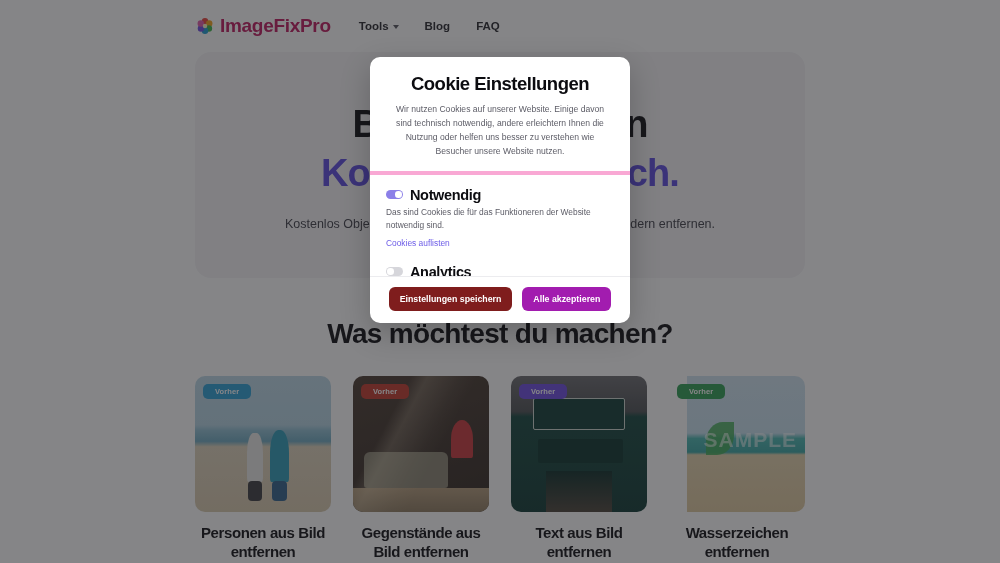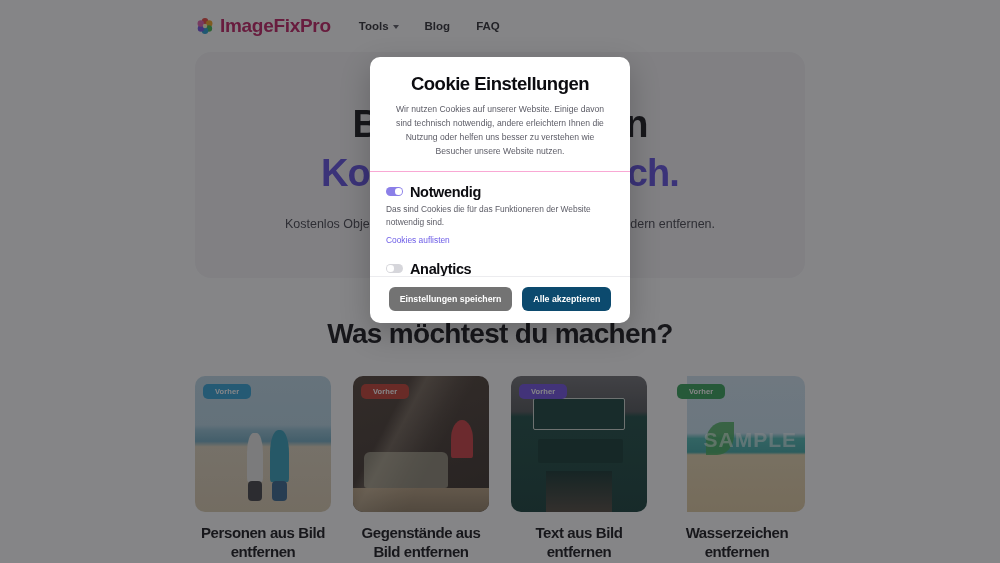--- a/index.html
+++ b/index.html
@@ -219,21 +219,21 @@
     background: #ffffff;
     border-radius: 10px;
     box-shadow: 0 10px 30px rgba(0,0,0,0.22);
     z-index: 60;
     display: flex;
     flex-direction: column;
   }
   .dialog-head {
     padding: 16px 18px 12px;
     text-align: center;
-    border-bottom: 1px solid #f9a8d4;
+    border-bottom: 4px solid #f9a8d4;
   }
   .dialog-title {
     font-size: 18.5px;
     font-weight: 800;
     letter-spacing: -0.5px;
     color: #0c0c10;
   }
   .dialog-desc {
     margin-top: 8px;
     font-size: 8.6px;
@@ -299,22 +299,22 @@
   .btn {
     border: none;
     border-radius: 6px;
     font-family: inherit;
     font-size: 8.8px;
     font-weight: 700;
     padding: 7px 11px;
     cursor: pointer;
     white-space: nowrap;
   }
-  .btn-secondary { background: #737373; color: #ffffff; }
-  .btn-primary   { background: #0c4a6e; color: #ffffff; }
+  .btn-secondary { background: #7f1d1d; color: #ffffff; }
+  .btn-primary   { background: #a21caf; color: #ffffff; }
 </style>
 </head>
 <body>
 
 <div class="page">
 
   <div class="nav">
     <div class="brand">
       <svg class="brand-logo" viewBox="0 0 24 24">
         <circle cx="12" cy="5.6" r="4.3" fill="#e8403a"></circle>

